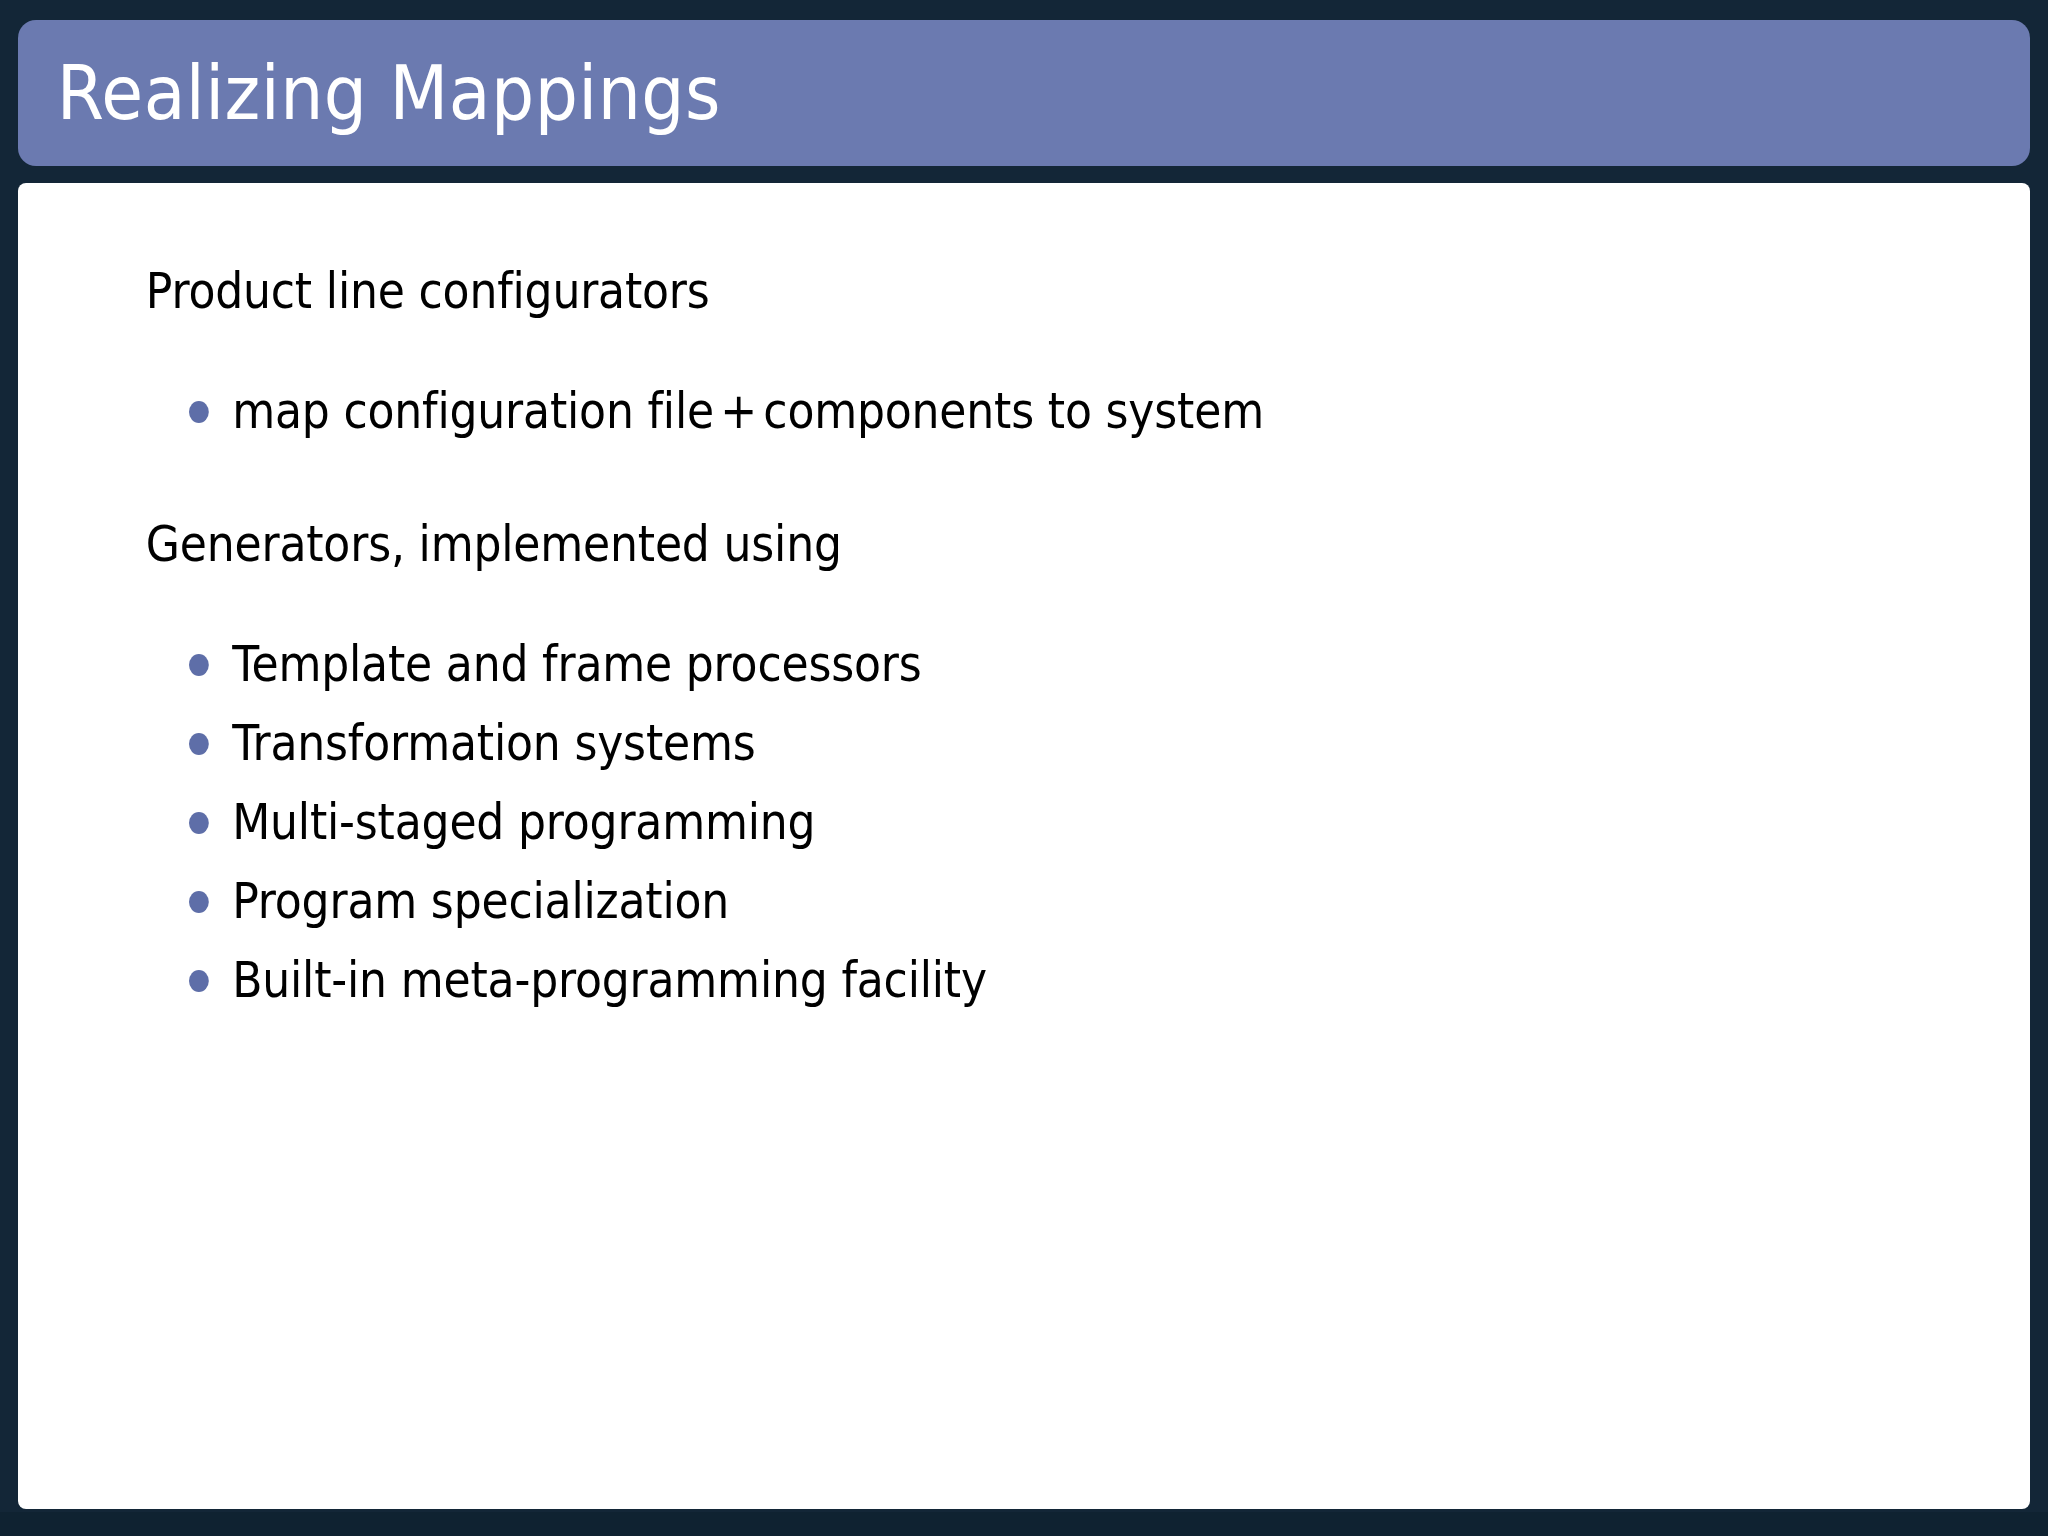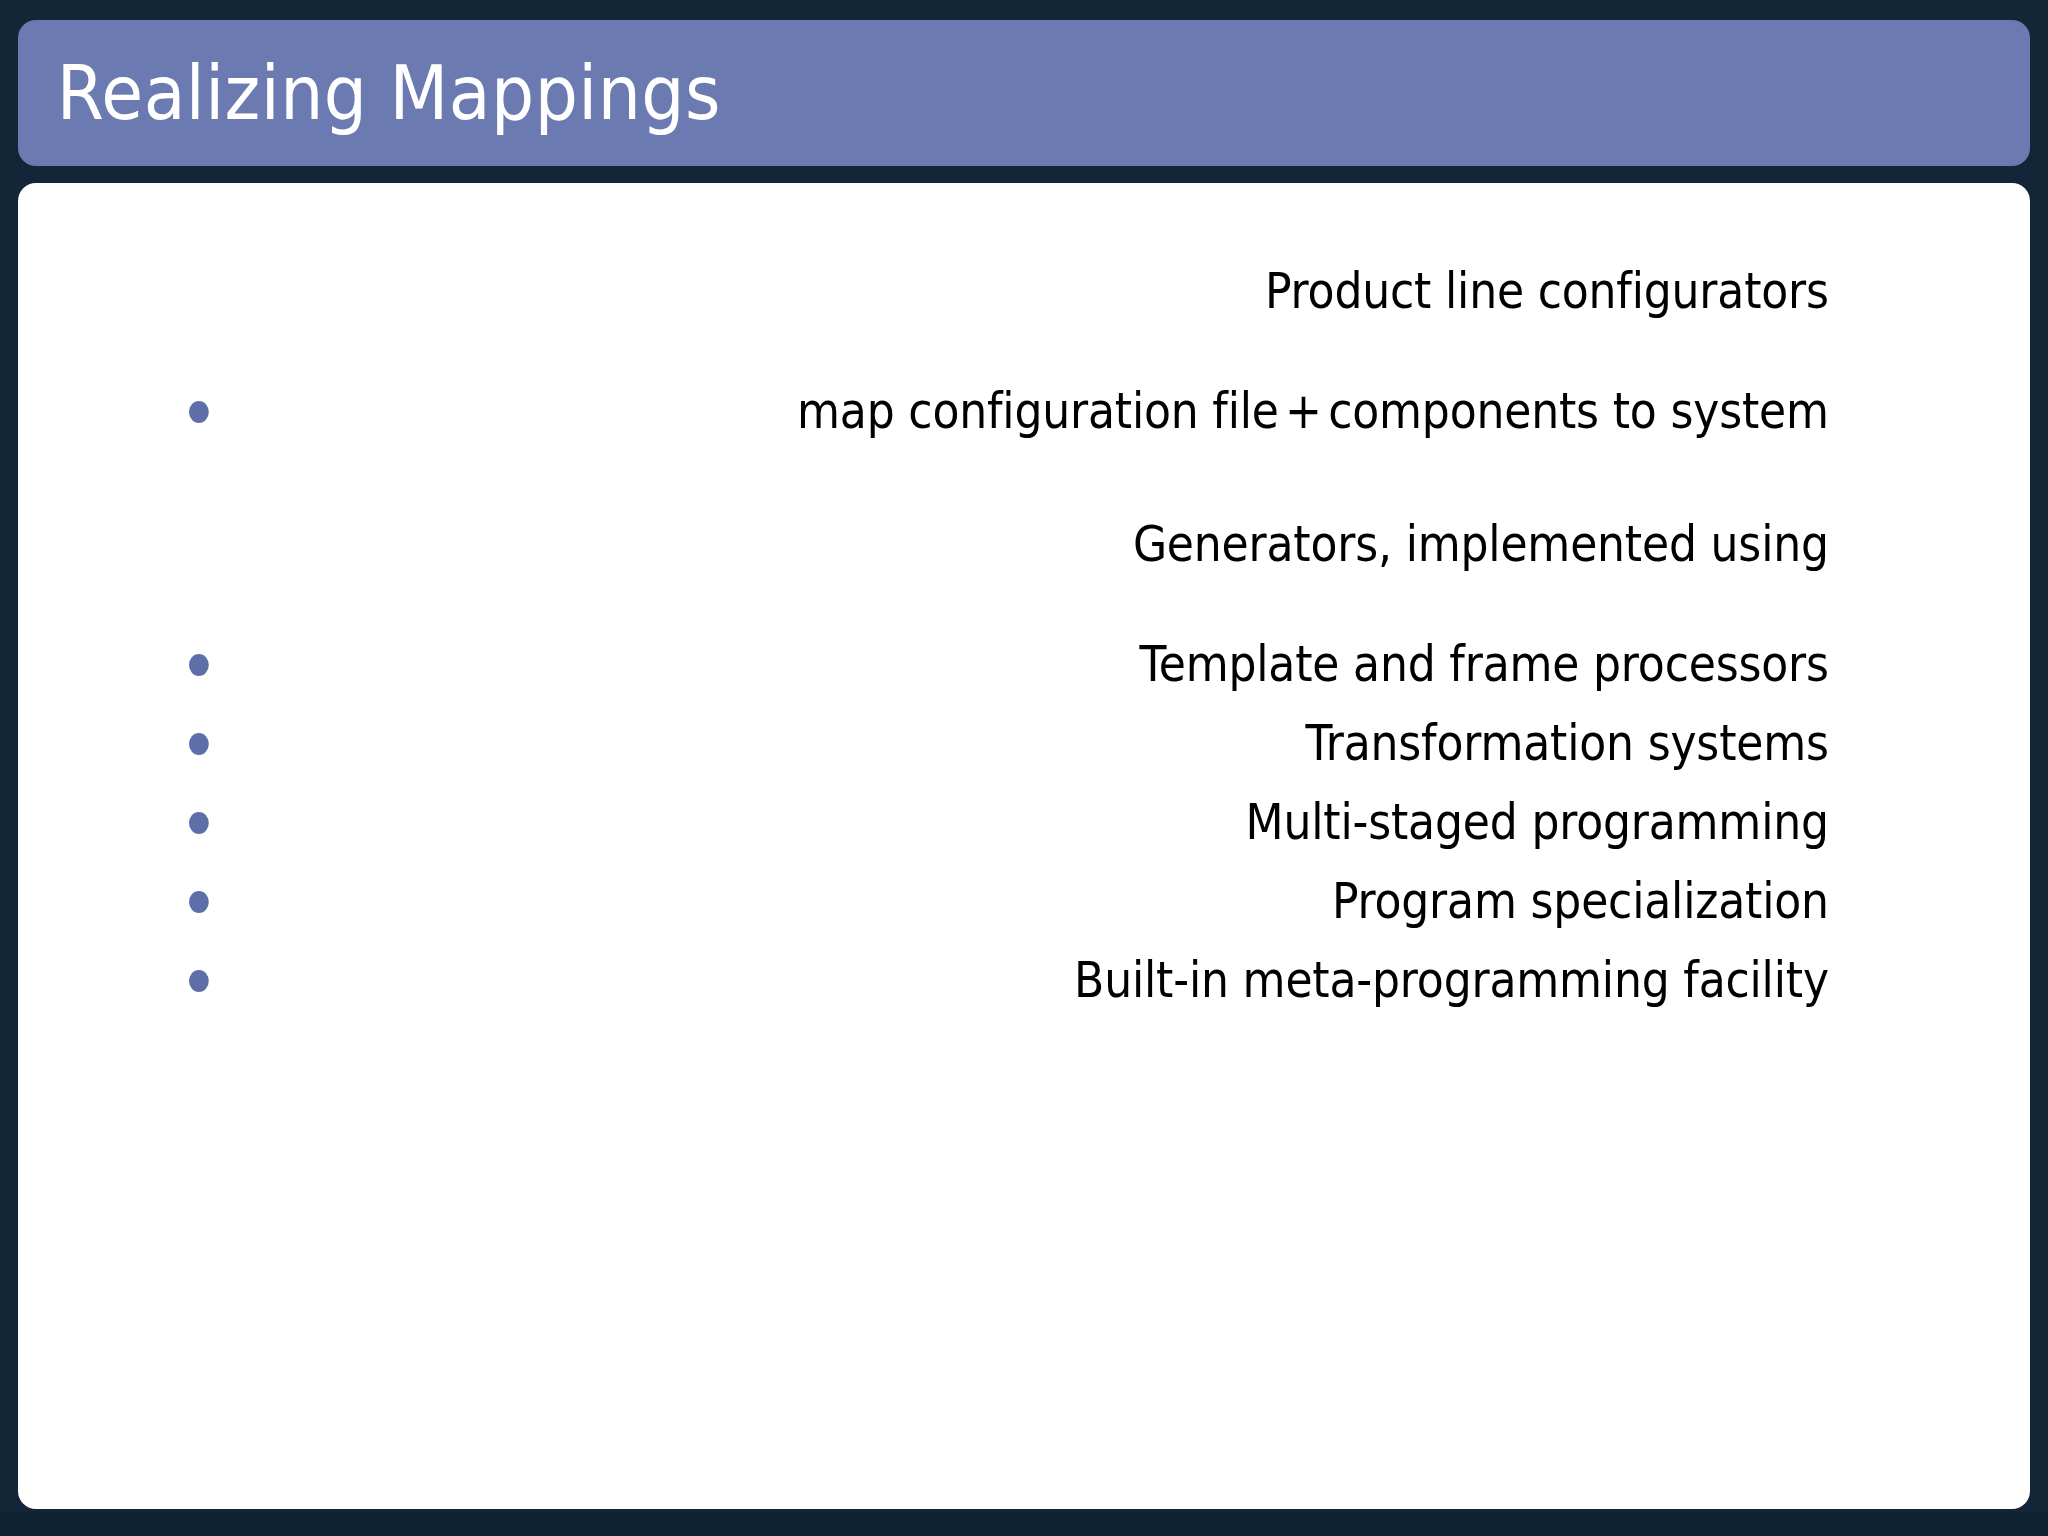--- a/index.html
+++ b/index.html
@@ -50,24 +50,23 @@
   }
 
   
   #content-box {
     position: absolute;
     left: 18px;
     top: 183px;
     width: 2012px;
     height: 1326px;
     background: #ffffff;
-    border-radius: 18px;
+    border-radius: 8px;
     box-sizing: border-box;
     overflow: hidden;
-    text-align: right;
   }
 
   #content-inner {
     position: absolute;
     left: 0;
     top: 0;
     width: 100%;
     padding: 0;
   }
 

